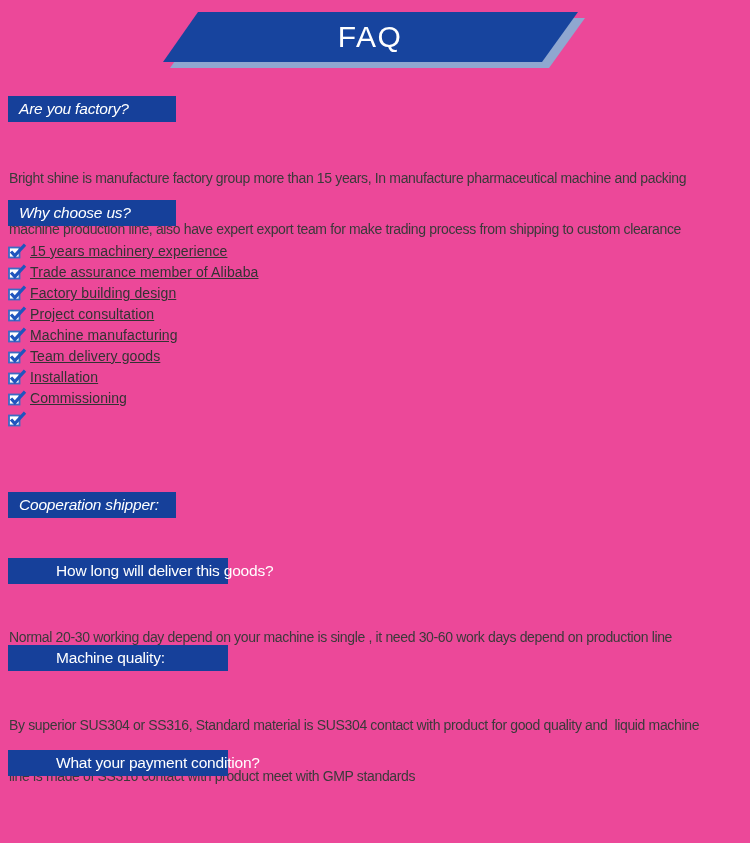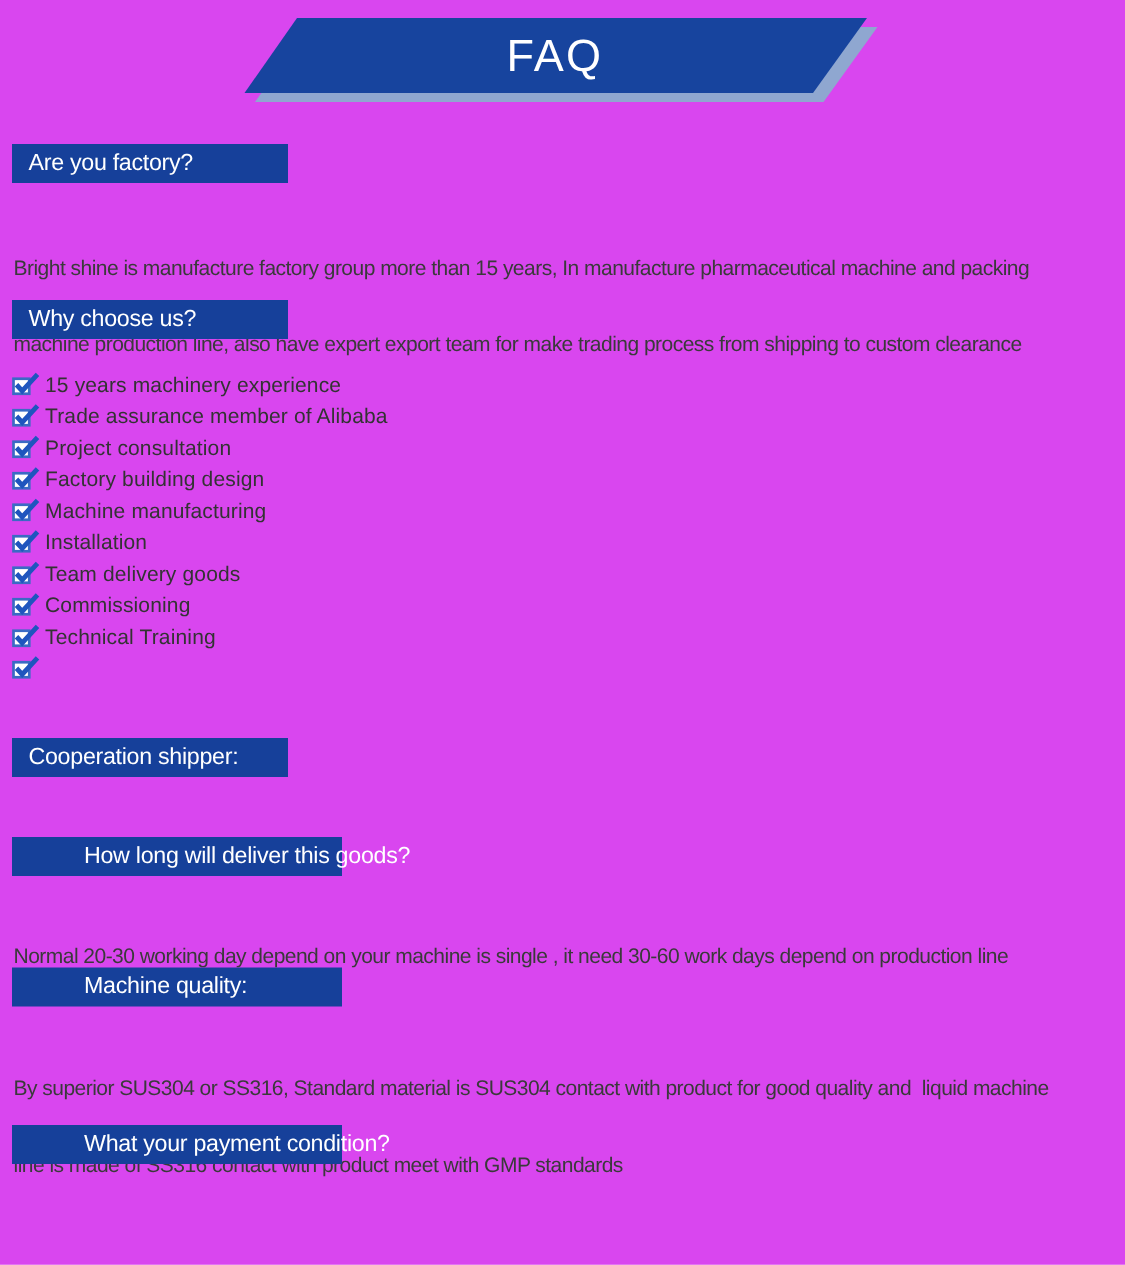--- a/index.html
+++ b/index.html
@@ -1,21 +1,21 @@
 <!DOCTYPE html>
 <html><head>
 <meta charset="utf-8">
 <style>
   * { margin: 0; padding: 0; box-sizing: border-box; }
   body { background: #ffffff; }
   .canvas {
     position: relative;
     width: 750px;
     height: 843px;
-    background: #d946ef;
+    background: #ec4899;
     font-family: "Liberation Sans", sans-serif;
     overflow: hidden;
   }
   .banner-svg { position: absolute; top: 0; left: 0; }
   .banner-title {
     font-family: "Liberation Sans", sans-serif;
     font-size: 30px;
     letter-spacing: 1.5px;
     fill: #ffffff;
   }
@@ -24,45 +24,46 @@
     left: 8px;
     height: 26px;
     line-height: 26px;
     padding-left: 11px;
     color: #ffffff;
     font-size: 15.5px;
     letter-spacing: -0.2px;
     white-space: nowrap;
     background: #16409A;
   }
-  .hdr-a { width: 184px; }
+  .hdr-a { width: 168px; font-style: italic; }
   .hdr-b { width: 220px; padding-left: 48px; }
   .paragraph { position: absolute; left: 9px; }
   .p-line {
     display: block;
     white-space: pre;          
     font-size: 14px;
     letter-spacing: -0.35px;
     line-height: 23px;
     color: #3a3a3a;
     margin-top: 28px;
   }
   .checklist {
     position: absolute;
     left: 8px;
     top: 243px;
     list-style: none;
   }
   .checklist li {
     display: flex;
-    align-items: flex-end;
+    align-items: flex-start;
     height: 21px;
     font-size: 14px;
     letter-spacing: 0.1px;
     color: #333333;
+    text-decoration: underline;
   }
   .check-icon { margin-right: 3px; flex: 0 0 auto; }
 </style>
 </head>
 <body>
 
 <div class="canvas">
 
   <svg class="banner-svg" width="750" height="80" viewBox="0 0 750 80">
     <polygon points="205,18 585,18 549,68 170,68" fill="#8FA7D0"></polygon>
@@ -91,63 +92,56 @@
           <rect x="1" y="4.5" width="10.5" height="10" fill="#ffffff" stroke="#3A6BC4" stroke-width="1.8"></rect>
           <path d="M3 8.5 L6.8 12.6 L17 1.6" fill="none" stroke="#1F55BE" stroke-width="3.2"></path>
         </svg>
       <span>Trade assurance member of Alibaba</span>
     </li>
     <li>
       <svg class="check-icon" width="19" height="16" viewBox="0 0 19 16">
           <rect x="1" y="4.5" width="10.5" height="10" fill="#ffffff" stroke="#3A6BC4" stroke-width="1.8"></rect>
           <path d="M3 8.5 L6.8 12.6 L17 1.6" fill="none" stroke="#1F55BE" stroke-width="3.2"></path>
         </svg>
-      <span>Project consultation</span>
+      <span>Factory building design</span>
     </li>
     <li>
       <svg class="check-icon" width="19" height="16" viewBox="0 0 19 16">
           <rect x="1" y="4.5" width="10.5" height="10" fill="#ffffff" stroke="#3A6BC4" stroke-width="1.8"></rect>
           <path d="M3 8.5 L6.8 12.6 L17 1.6" fill="none" stroke="#1F55BE" stroke-width="3.2"></path>
         </svg>
-      <span>Factory building design</span>
+      <span>Project consultation</span>
     </li>
     <li>
       <svg class="check-icon" width="19" height="16" viewBox="0 0 19 16">
           <rect x="1" y="4.5" width="10.5" height="10" fill="#ffffff" stroke="#3A6BC4" stroke-width="1.8"></rect>
           <path d="M3 8.5 L6.8 12.6 L17 1.6" fill="none" stroke="#1F55BE" stroke-width="3.2"></path>
         </svg>
       <span>Machine manufacturing</span>
     </li>
     <li>
       <svg class="check-icon" width="19" height="16" viewBox="0 0 19 16">
           <rect x="1" y="4.5" width="10.5" height="10" fill="#ffffff" stroke="#3A6BC4" stroke-width="1.8"></rect>
           <path d="M3 8.5 L6.8 12.6 L17 1.6" fill="none" stroke="#1F55BE" stroke-width="3.2"></path>
         </svg>
+      <span>Team delivery goods</span>
+    </li>
+    <li>
+      <svg class="check-icon" width="19" height="16" viewBox="0 0 19 16">
+          <rect x="1" y="4.5" width="10.5" height="10" fill="#ffffff" stroke="#3A6BC4" stroke-width="1.8"></rect>
+          <path d="M3 8.5 L6.8 12.6 L17 1.6" fill="none" stroke="#1F55BE" stroke-width="3.2"></path>
+        </svg>
       <span>Installation</span>
     </li>
     <li>
       <svg class="check-icon" width="19" height="16" viewBox="0 0 19 16">
           <rect x="1" y="4.5" width="10.5" height="10" fill="#ffffff" stroke="#3A6BC4" stroke-width="1.8"></rect>
           <path d="M3 8.5 L6.8 12.6 L17 1.6" fill="none" stroke="#1F55BE" stroke-width="3.2"></path>
         </svg>
-      <span>Team delivery goods</span>
-    </li>
-    <li>
-      <svg class="check-icon" width="19" height="16" viewBox="0 0 19 16">
-          <rect x="1" y="4.5" width="10.5" height="10" fill="#ffffff" stroke="#3A6BC4" stroke-width="1.8"></rect>
-          <path d="M3 8.5 L6.8 12.6 L17 1.6" fill="none" stroke="#1F55BE" stroke-width="3.2"></path>
-        </svg>
       <span>Commissioning</span>
-    </li>
-    <li>
-      <svg class="check-icon" width="19" height="16" viewBox="0 0 19 16">
-          <rect x="1" y="4.5" width="10.5" height="10" fill="#ffffff" stroke="#3A6BC4" stroke-width="1.8"></rect>
-          <path d="M3 8.5 L6.8 12.6 L17 1.6" fill="none" stroke="#1F55BE" stroke-width="3.2"></path>
-        </svg>
-      <span>Technical Training</span>
     </li>
     <li>
       <svg class="check-icon" width="19" height="16" viewBox="0 0 19 16">
           <rect x="1" y="4.5" width="10.5" height="10" fill="#ffffff" stroke="#3A6BC4" stroke-width="1.8"></rect>
           <path d="M3 8.5 L6.8 12.6 L17 1.6" fill="none" stroke="#1F55BE" stroke-width="3.2"></path>
         </svg>
     </li>
   </ul>
 
   <div class="section-header hdr-a" style="top:492px">Cooperation shipper:</div>

